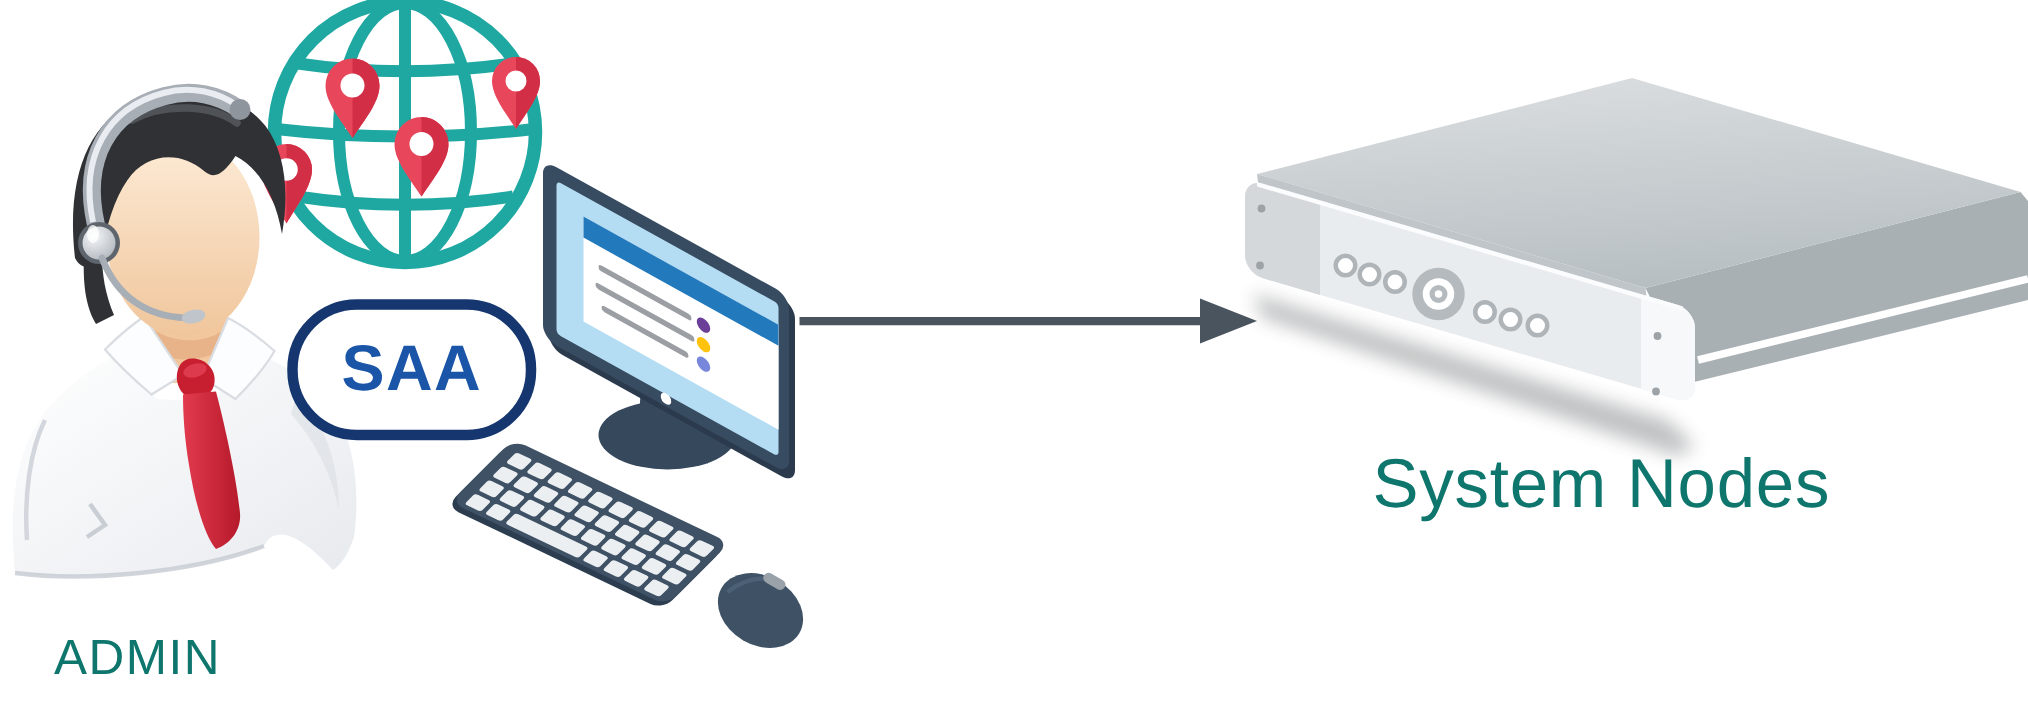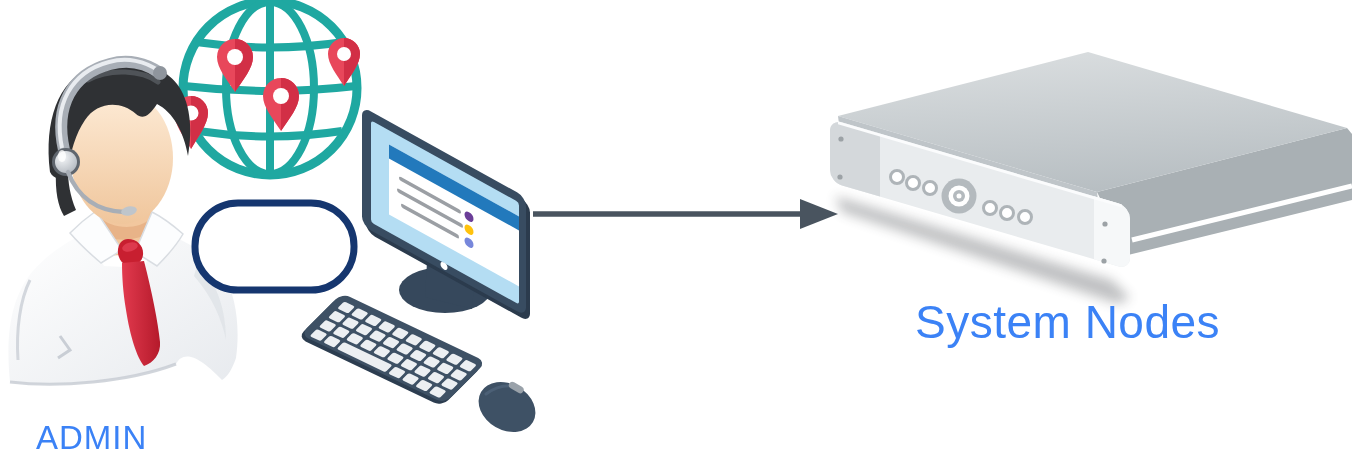--- a/index.html
+++ b/index.html
@@ -1,21 +1,21 @@
 <!DOCTYPE html>
 <html><head>
 <meta charset="utf-8">
 <style>
   html,body{margin:0;padding:0;background:#ffffff;}
   #stage{
     position:relative;width:1352px;height:475px;background:#ffffff;
     overflow:hidden;font-family:"Liberation Sans", sans-serif;
   }
   #art{position:absolute;left:0;top:0;}
-  .label{position:absolute;color:#3b82f6;white-space:nowrap;}
+  .label{position:absolute;color:#0f766e;white-space:nowrap;}
   #admin-label{left:36px;top:419px;font-size:33px;letter-spacing:1px;}
   #system-nodes-label{left:915px;top:295px;font-size:46px;letter-spacing:0.5px;}
   #saa-label{
     left:192px;top:200px;width:165px;height:93px;
     display:flex;align-items:center;justify-content:center;
     font-size:43px;font-weight:bold;color:#1A55A8;letter-spacing:1px;
   }
 </style>
 </head>
 <body>
@@ -228,15 +228,16 @@
       </g>
       <g fill="#9CA2A6">
         <circle cx="841" cy="139" r="2.6"></circle>
           <circle cx="840" cy="177" r="2.6"></circle>
         <circle cx="1105" cy="224" r="2.6"></circle>
           <circle cx="1104" cy="261" r="2.6"></circle>
       </g>
     </g>
   </svg>
 
+  <div class="label" id="saa-label">SAA</div>
   <div class="label" id="admin-label">ADMIN</div>
   <div class="label" id="system-nodes-label">System Nodes</div>
 </div>
 
 </body></html>

